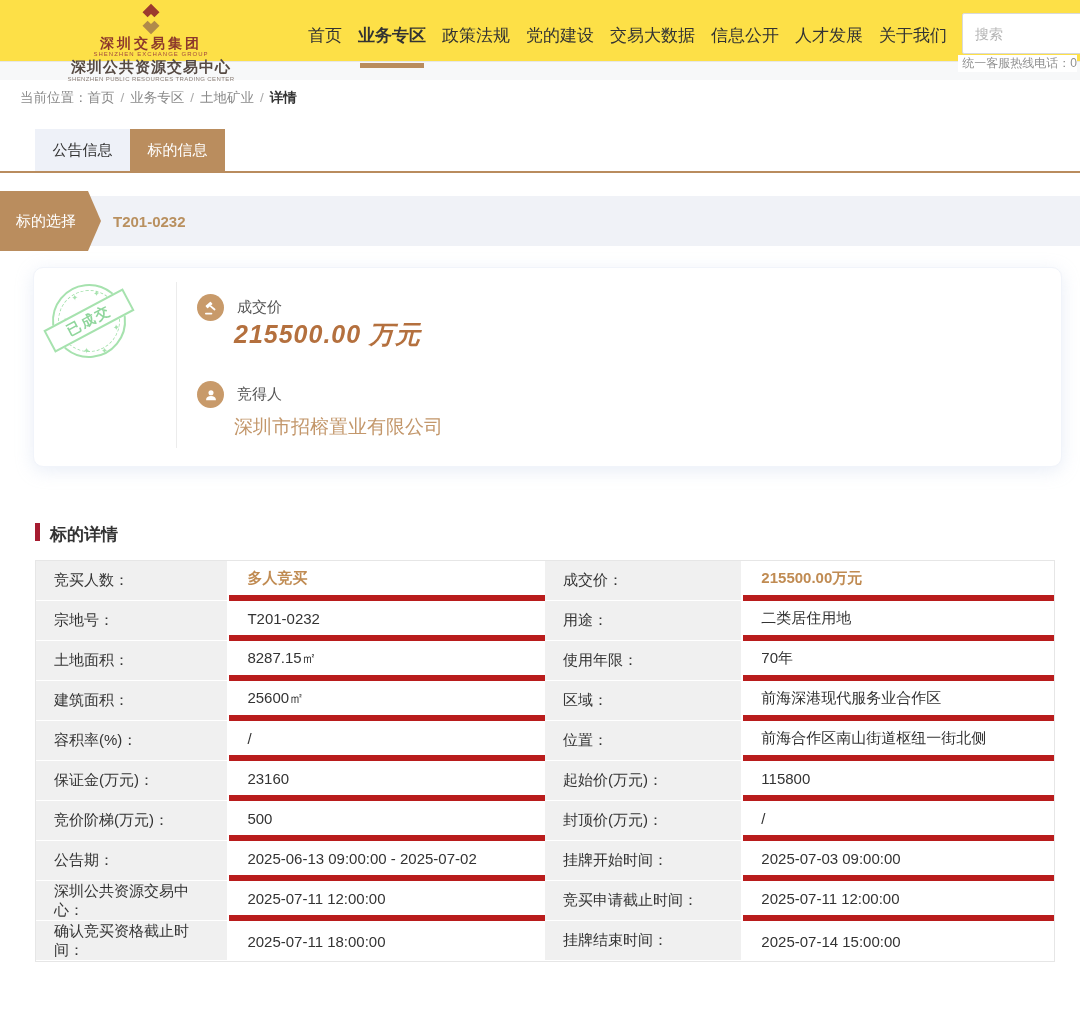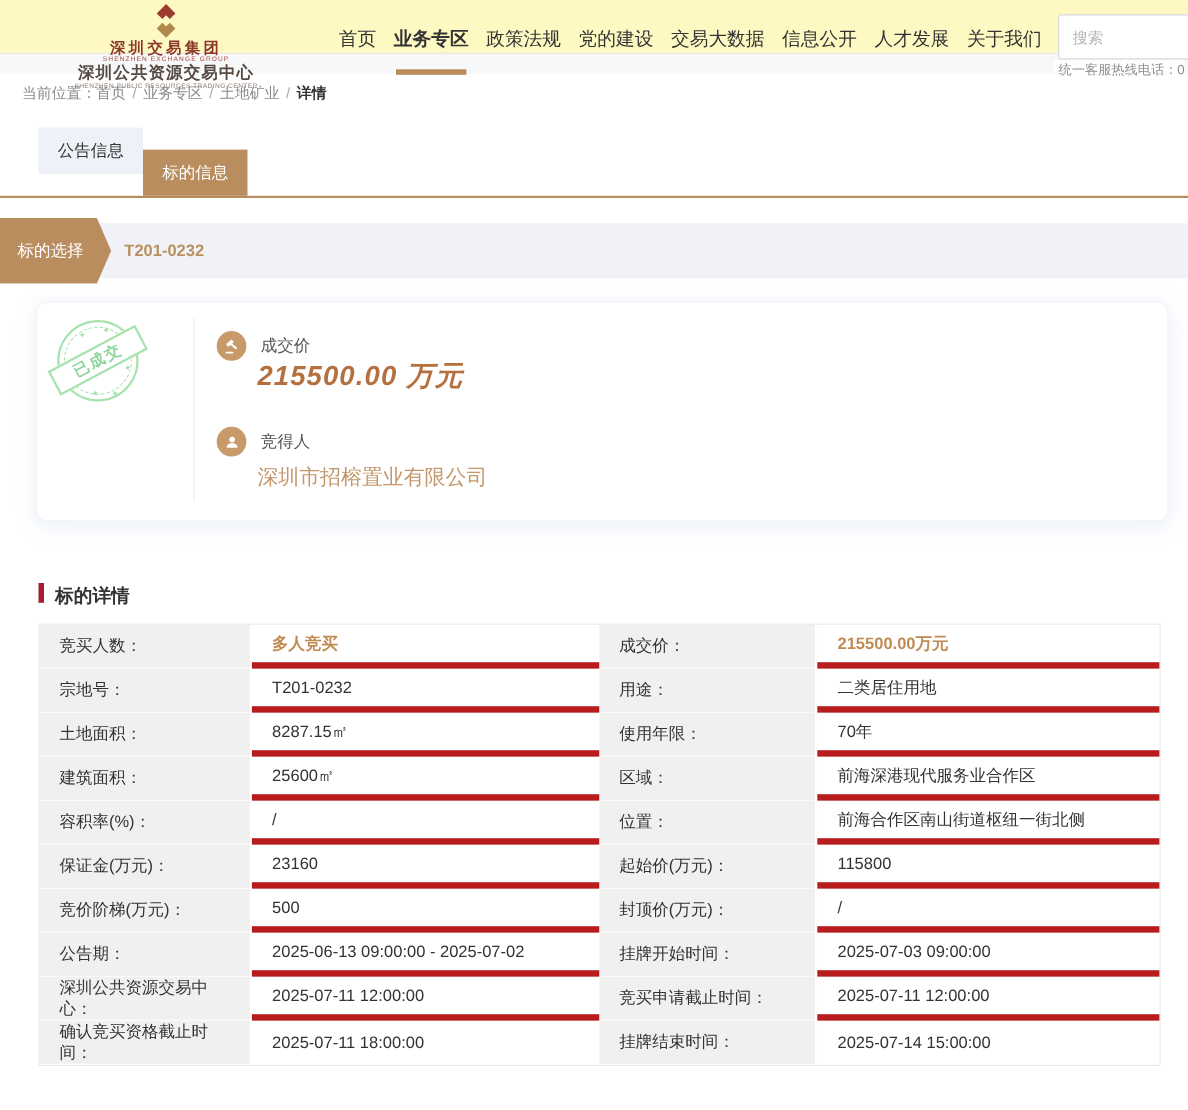--- a/index.html
+++ b/index.html
@@ -2,21 +2,21 @@
 <html><head>
 <meta charset="utf-8">
 <style>
   * { margin:0; padding:0; box-sizing:border-box; }
   body {
     width:1080px; height:1009px; overflow:hidden; position:relative;
     background:#fff; color:#333;
     font-family:"Liberation Sans","DejaVu Sans",sans-serif;
   }
   
-  .header { position:relative; height:49px; border-bottom:1px solid #e7e7e7; background:#fef9c3; }
+  .header { position:relative; height:62px; border-bottom:1px solid #e7e7e7; background:#fde047; }
   .brand { position:absolute; left:62px; top:2px; width:178px; text-align:center; }
   .brand-logo { display:block; margin:0 auto; }
   .brand-cn1 { font-size:14px; font-weight:bold; color:#8c382c; letter-spacing:3px; line-height:15px; }
   .brand-en1 { font-size:6px; color:#a34a3e; letter-spacing:1px; line-height:7px; }
   .brand-cn2 { font-size:15px; font-weight:bold; color:#564a43; letter-spacing:1px; line-height:17px; }
   .brand-en2 { font-size:6px; color:#8a7d75; letter-spacing:.4px; line-height:8px; }
   .main-nav { position:absolute; left:308px; top:0; height:70px; display:flex; align-items:center; gap:16px; }
   .nav-item { font-size:17px; color:#333; cursor:pointer; position:relative; white-space:nowrap; }
   .nav-item.active { font-weight:bold; }
   .nav-item.active::after { content:""; position:absolute; left:2px; right:2px; bottom:-21px; height:5px; background:#b98c5e; }
@@ -28,21 +28,21 @@
   
   .breadcrumb { padding:9px 0 0 20px; font-size:13.5px; color:#8a8a8a; }
   .breadcrumb .crumb { color:#8a8a8a; cursor:pointer; }
   .breadcrumb .sep { margin:0 6px; color:#aaa; }
   .breadcrumb .current { color:#333; font-weight:bold; }
   
   .tabs-wrap { margin-top:22px; border-bottom:2px solid #b98c5e; padding-left:35px; display:flex; }
   .tab { width:95px; height:42px; display:flex; align-items:center; justify-content:center;
     font-size:15px; cursor:pointer; }
   .tab-inactive { background:#eef1f8; color:#333; }
-  .tab-active { background:#ba8d5e; color:#fff;margin-top:20px; }
+  .tab-active { background:#ba8d5e; color:#fff; }
   
   .target-bar { margin-top:23px; height:50px; background:#f0f2f7; display:flex; align-items:center; }
   .target-tab { height:60px; width:101px; background:#ba8d5e; color:#fff; font-size:15px;
     display:flex; align-items:center; padding-left:16px; cursor:pointer;
     clip-path:polygon(0 0, 88px 0, 101px 50%, 88px 100%, 0 100%); }
   .target-code { margin-left:12px; color:#b9905f; font-size:15px; font-weight:bold; cursor:pointer; }
   
   .card { position:relative; margin:21px 18px 0 33px; width:1029px; height:200px; background:#fff;
     border-radius:10px; border:1px solid #f1f4fa; box-shadow:0 4px 18px rgba(175,195,225,.28); }
   .stamp { position:absolute; left:18px; top:16px; width:74px; height:74px;

